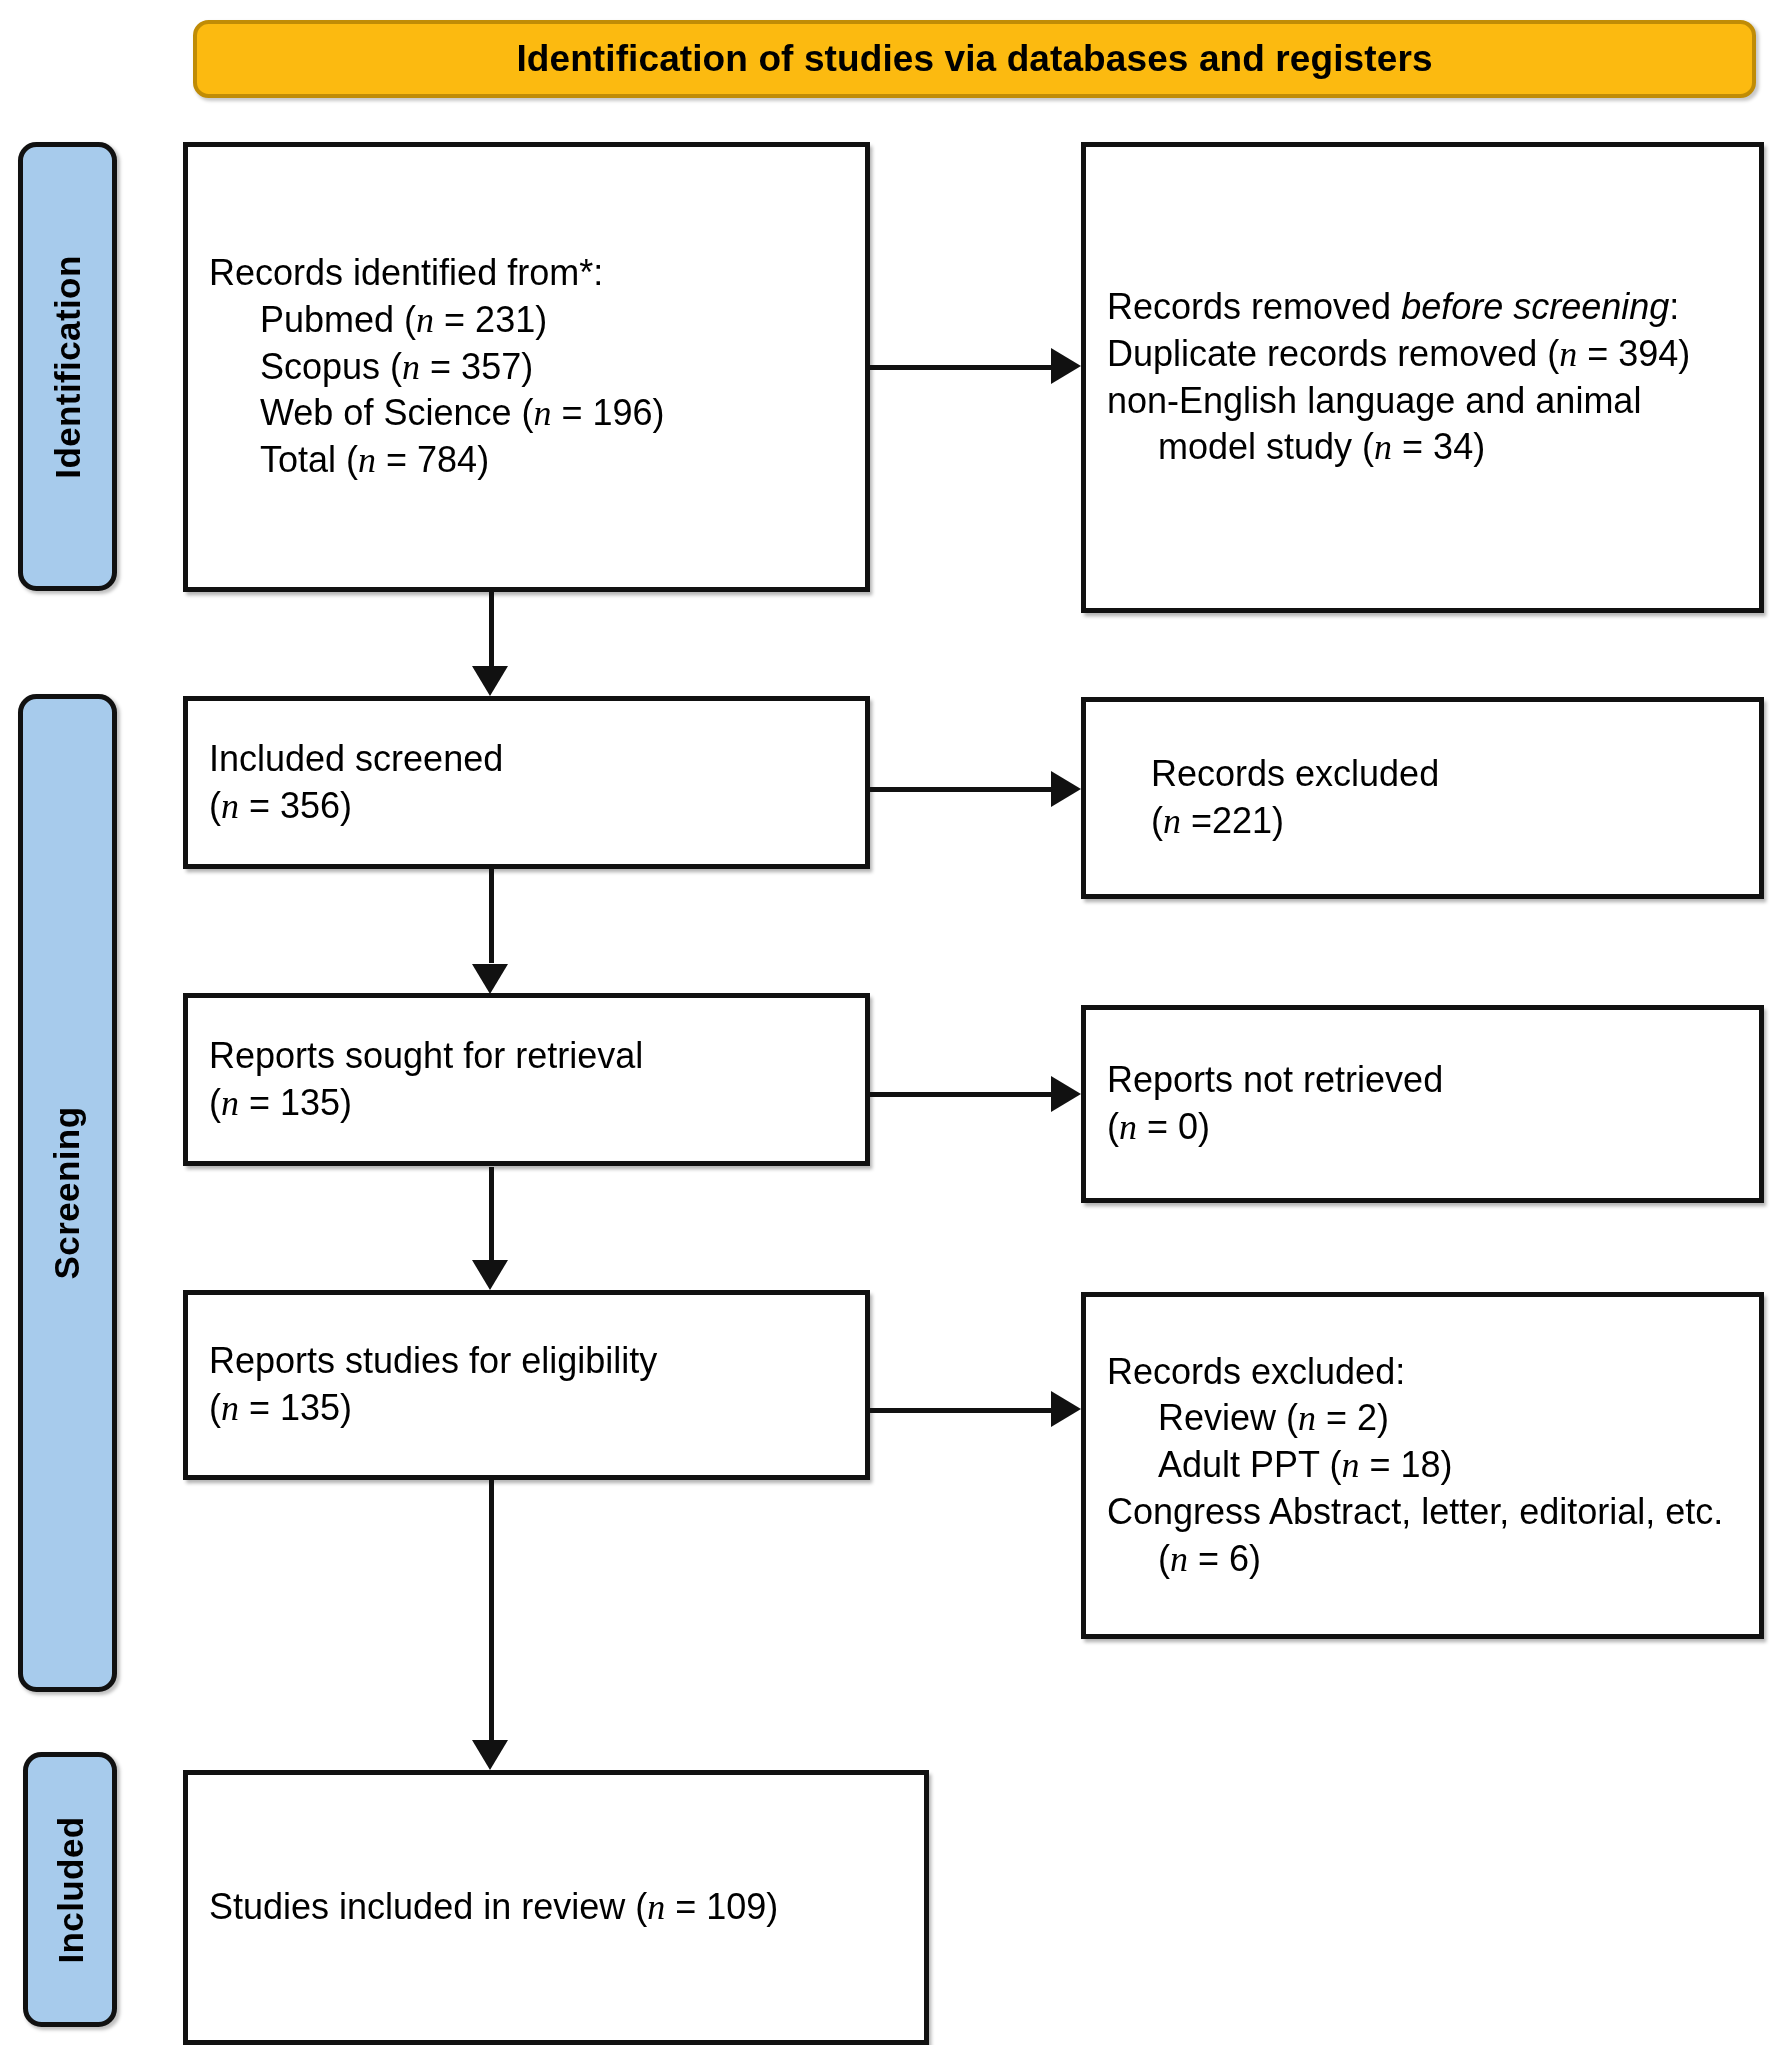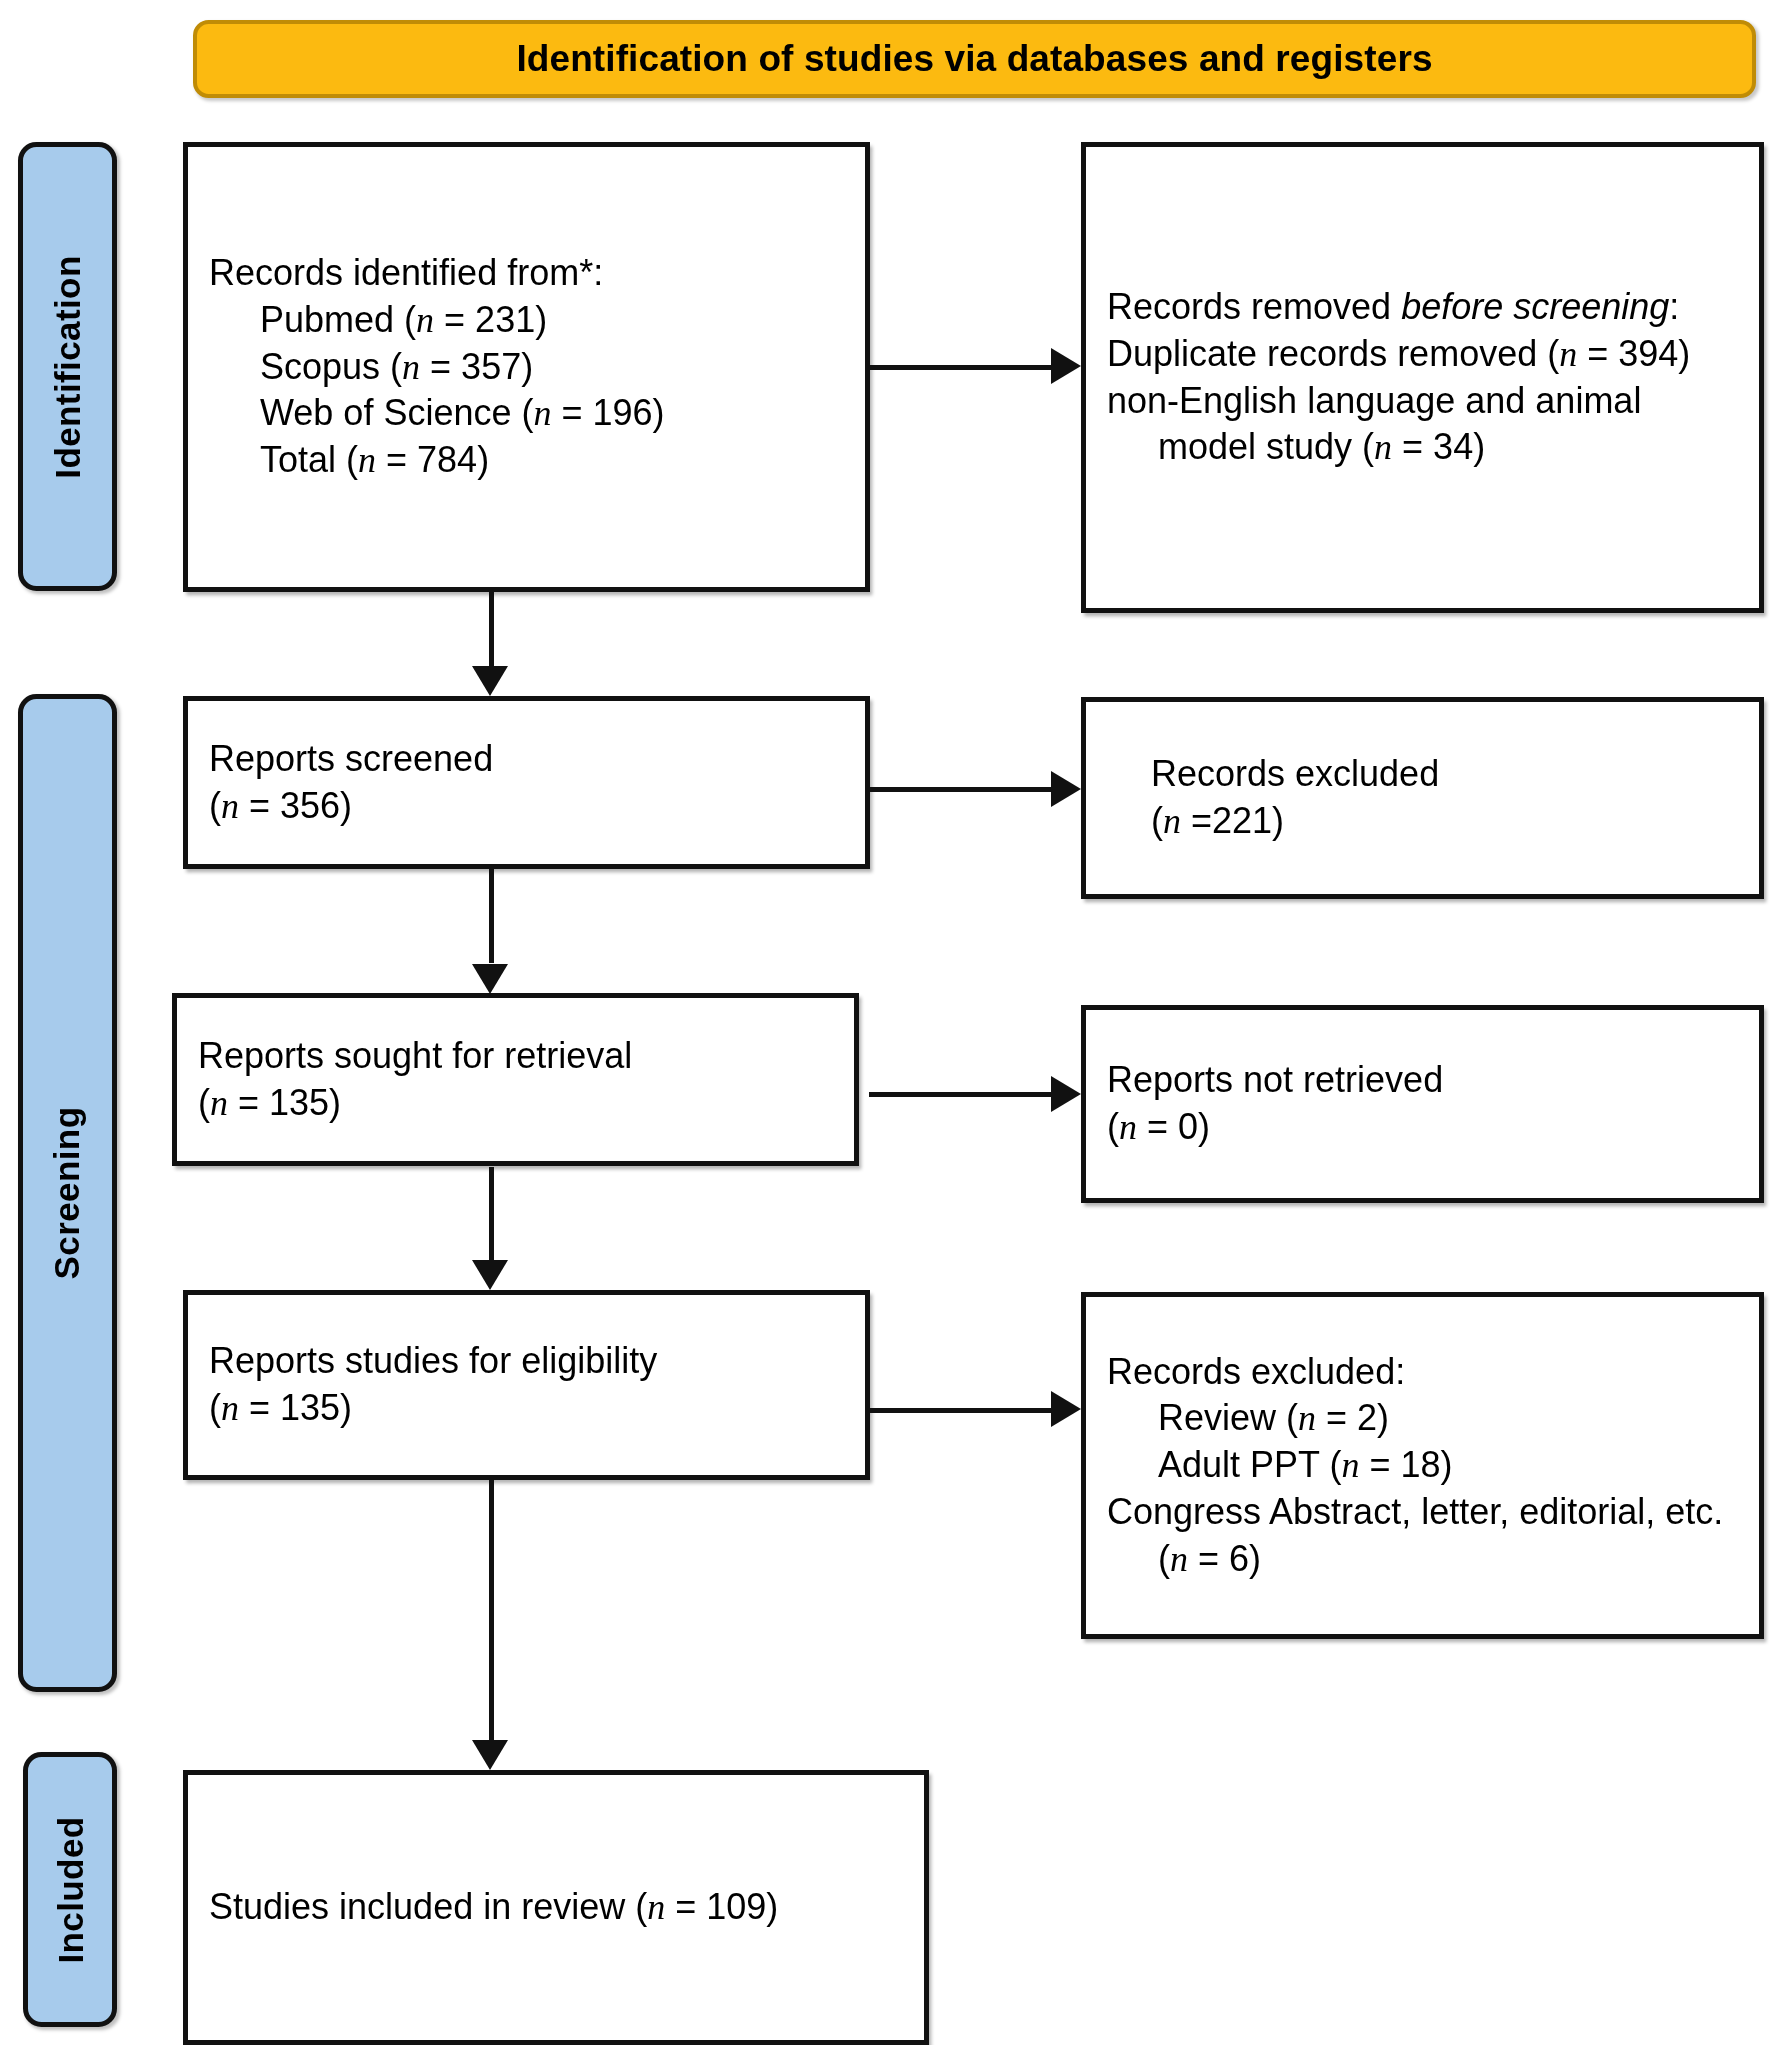--- a/index.html
+++ b/index.html
@@ -85,21 +85,21 @@
   }
   .box-text .line { white-space: pre-wrap; }
   .box-text .indent { padding-left: 51px; }
   .box-text .wrapline { padding-left: 51px; text-indent: -51px; }
   .box-text i { font-family: "Liberation Serif", serif; font-style: italic; }
   .box-text em { font-style: italic; }
 
   
   #box-identified   { left: 183px; top: 142px;  width: 687px;  height: 450px; }
   #box-screened     { left: 183px; top: 696px;  width: 687px;  height: 173px; }
-  #box-sought       { left: 172px; top: 993px; width: 687px;  height: 173px; }
+  #box-sought       { left: 183px; top: 993px; width: 687px;  height: 173px; }
   #box-assessed     { left: 183px; top: 1290px; width: 687px;  height: 190px; }
   #box-included     { left: 183px; top: 1770px; width: 746px; height: 275px; }
 
   
   #box-removed          { left: 1081px; top: 142px;  width: 683px; height: 471px; }
   #box-records-excluded { left: 1081px; top: 697px;  width: 683px; height: 202px; padding-left: 44px; }
   #box-not-retrieved    { left: 1081px; top: 1005px; width: 683px; height: 198px; }
   #box-reports-excluded { left: 1081px; top: 1292px; width: 683px; height: 347px; }
 
   
@@ -160,21 +160,21 @@
   <div class="box" id="box-removed">
     <div class="box-text">
       <div class="line"><span>Records removed </span><em>before screening</em><span>:</span></div>
       <div class="line wrapline"><span>Duplicate records removed (<i>n</i> = 394)</span></div>
       <div class="line wrapline"><span>non-English language and animal model study (<i>n</i> = 34)</span></div>
     </div>
   </div>
 
   <div class="box" id="box-screened">
     <div class="box-text">
-      <div class="line">Reports screened</div>
+      <div class="line">Included screened</div>
       <div class="line"><span>(<i>n</i> = 356)</span></div>
     </div>
   </div>
 
   <div class="box" id="box-records-excluded">
     <div class="box-text">
       <div class="line">Records excluded</div>
       <div class="line"><span>(<i>n</i> =221)</span></div>
     </div>
   </div>

